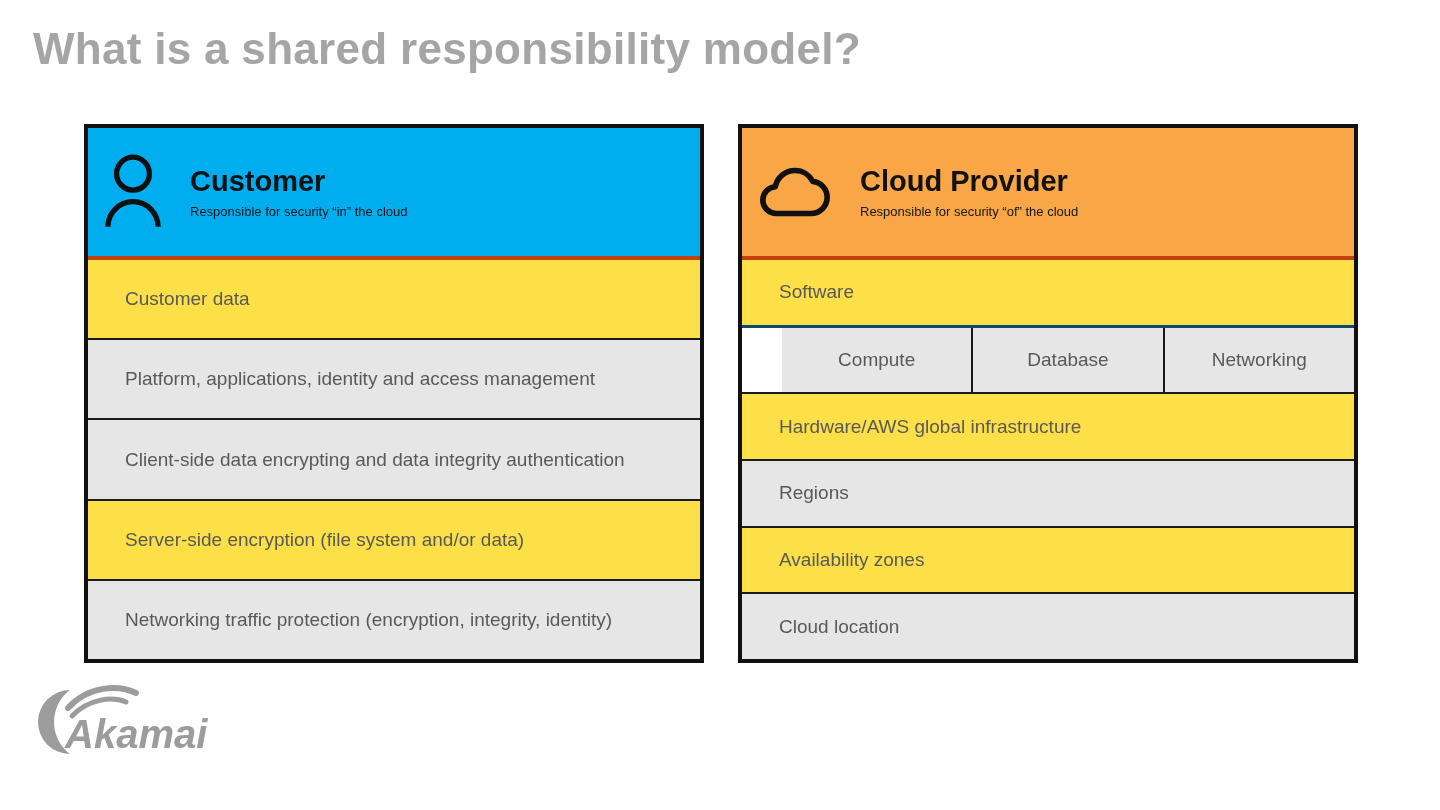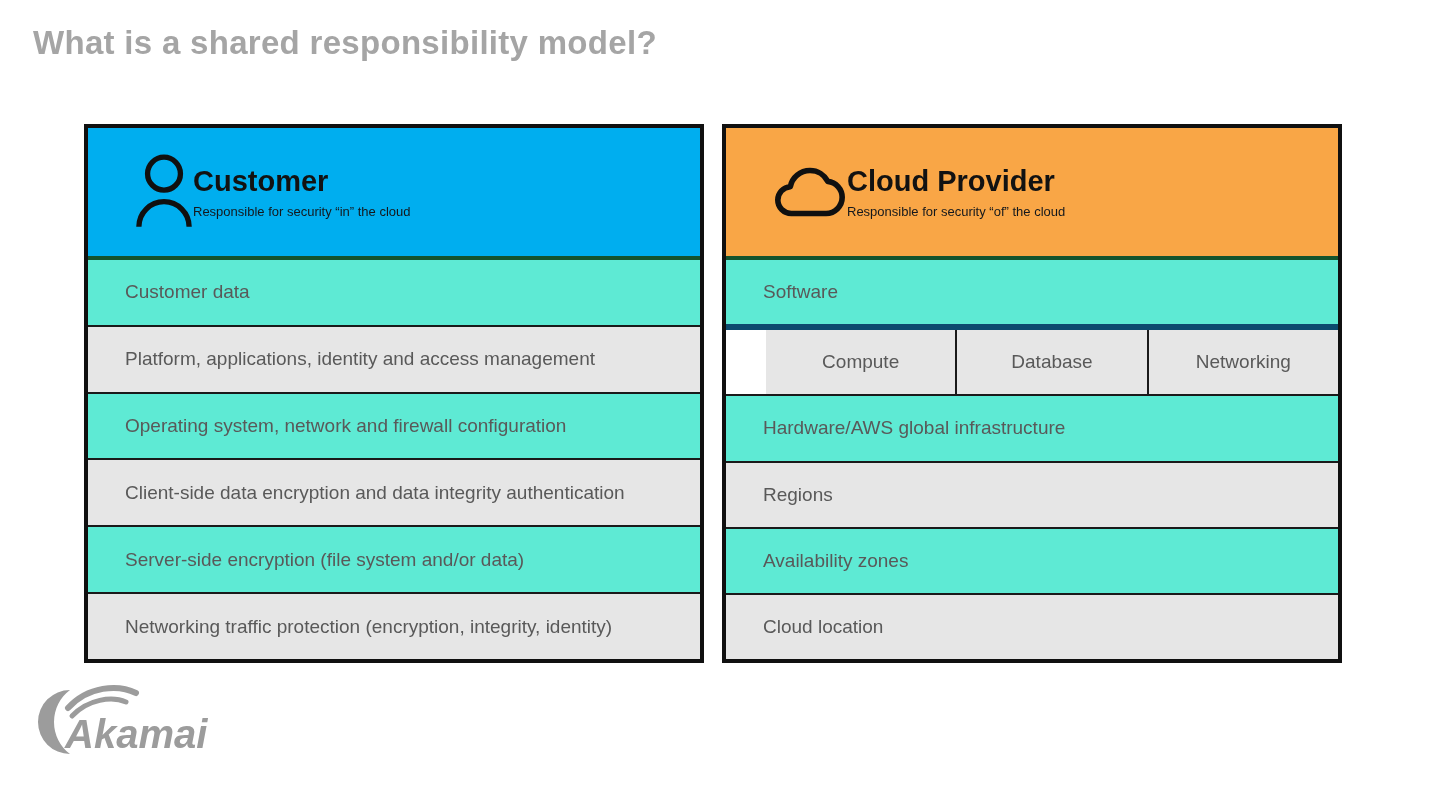--- a/index.html
+++ b/index.html
@@ -12,47 +12,48 @@
     position: relative;
     width: 1440px;
     height: 810px;
     overflow: hidden;
   }
 
   .page-title {
     position: absolute;
     left: 33px;
     top: 24px;
-    font-size: 33px;
+    font-size: 44px;
     font-weight: 700;
     color: var(--title-gray, #A5A5A5);
     letter-spacing: 0.3px;
   }
 
   .panel {
     position: absolute;
     top: 124px;
     width: 620px;
     height: 539px;
     box-sizing: border-box;
     border: 4px solid #101010;
     background: #ffffff;
     display: flex;
     flex-direction: column;
   }
   .panel.customer { left: 84px; }
-  .panel.provider { left: 722px; }
+  .panel.provider { left: 738px; }
 
   .panel-header {
     flex: 0 0 132px;
     box-sizing: border-box;
-    border-bottom: 4px solid #14532d;
+    border-bottom: 4px solid #c2410c;
     display: flex;
     align-items: center;
-    padding-left: 47px;
+    padding-left: 16px;
+    gap: 28px;
   }
   .panel.customer .panel-header { background: var(--customer-header, #00AEEF); }
   .panel.provider .panel-header { background: var(--provider-header, #F9A646); }
 
   .hd-icon { flex: 0 0 auto; display: flex; align-items: center; }
   .hd-text { display: flex; flex-direction: column; }
   .hd-title {
     font-size: 29px;
     font-weight: 700;
     color: #121212;
@@ -66,31 +67,31 @@
   }
 
   .row {
     flex: 1 1 0;
     box-sizing: border-box;
     display: flex;
     align-items: center;
     padding-left: 37px;
     font-size: 19px;
     color: #595959;
-    background: #5eead4;
+    background: #fde047;
     border-top: 2px solid #1a1a1a;
   }
   .row.no-top { border-top: none; }
   .row.alt { background: var(--row-alt, #E6E6E6); }
 
   .services-row {
     flex: 1 1 0;
     box-sizing: border-box;
     display: flex;
-    border-top: 6px solid #0c4a6e;
+    border-top: 3px solid #0c4a6e;
     padding-left: 40px;
   }
   .service-cell {
     flex: 1 1 0;
     display: flex;
     align-items: center;
     justify-content: center;
     background: var(--row-alt, #E6E6E6);
     font-size: 19px;
     color: #595959;
@@ -126,22 +127,21 @@
         <path d="M4,76 A26,26 0 0 1 56,76" stroke="#101010" stroke-width="5.5" fill="none"></path>
       </svg>
     </span>
     <span class="hd-text">
       <span class="hd-title">Customer</span>
       <span class="hd-sub">Responsible for security “in” the cloud</span>
     </span>
   </div>
   <div class="row no-top">Customer data</div>
   <div class="row alt">Platform, applications, identity and access management</div>
-  <div class="row">Operating system, network and firewall configuration</div>
-  <div class="row alt">Client-side data encryption and data integrity authentication</div>
+  <div class="row alt">Client-side data encrypting and data integrity authentication</div>
   <div class="row">Server-side encryption (file system and/or data)</div>
   <div class="row alt">Networking traffic protection (encryption, integrity, identity)</div>
 </div>
 
 <div class="panel provider">
   <div class="panel-header">
     <span class="hd-icon">
       <svg width="74" height="64" viewBox="-1.8 2.2 27.6 19.6" fill="none" style="transform: scaleX(-1);">
         <path d="M19.35 10.04C18.67 6.59 15.64 4 12 4 9.11 4 6.6 5.64 5.35 8.04 2.34 8.36 0 10.91 0 14c0 3.31 2.69 6 6 6h13c2.76 0 5-2.24 5-5 0-2.64-2.05-4.78-4.65-4.96z" stroke="#101010" stroke-width="2.1" stroke-linejoin="round"></path>
       </svg>

